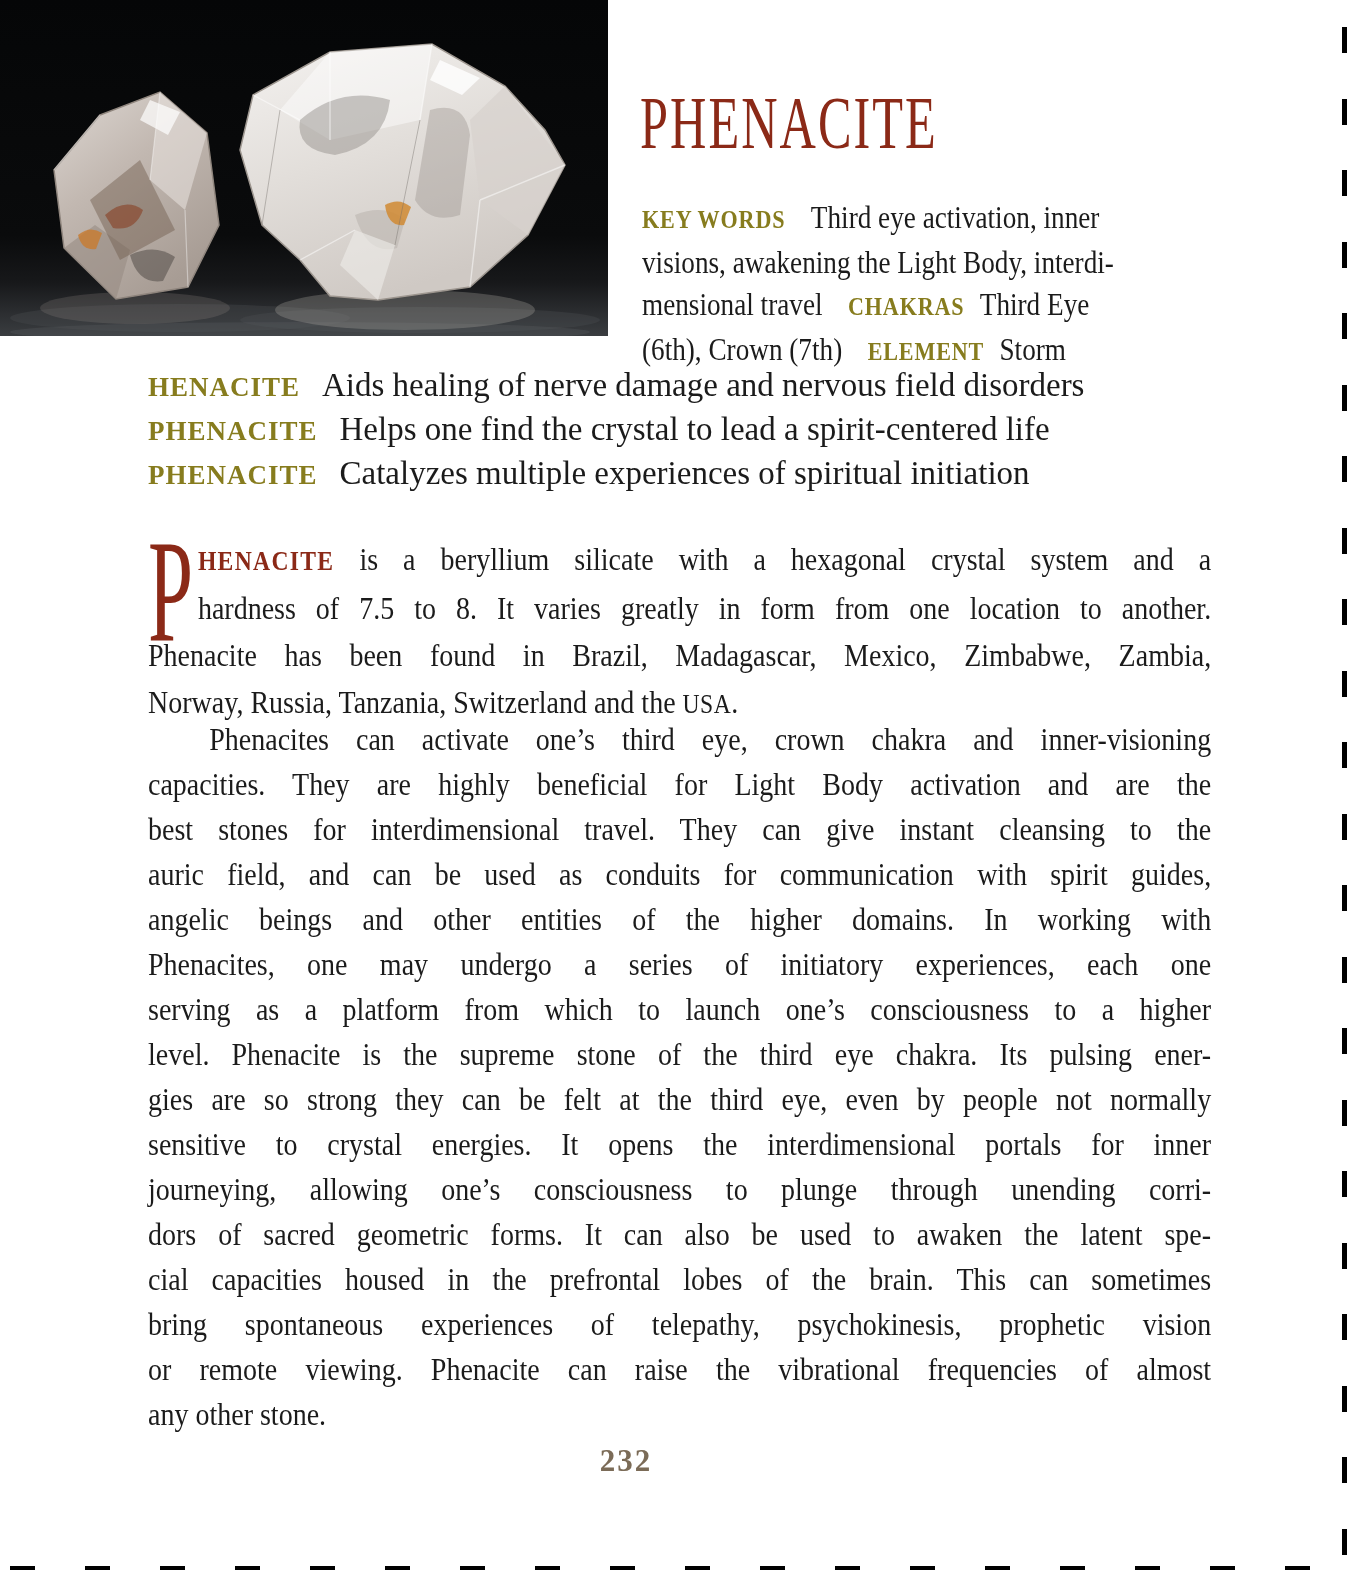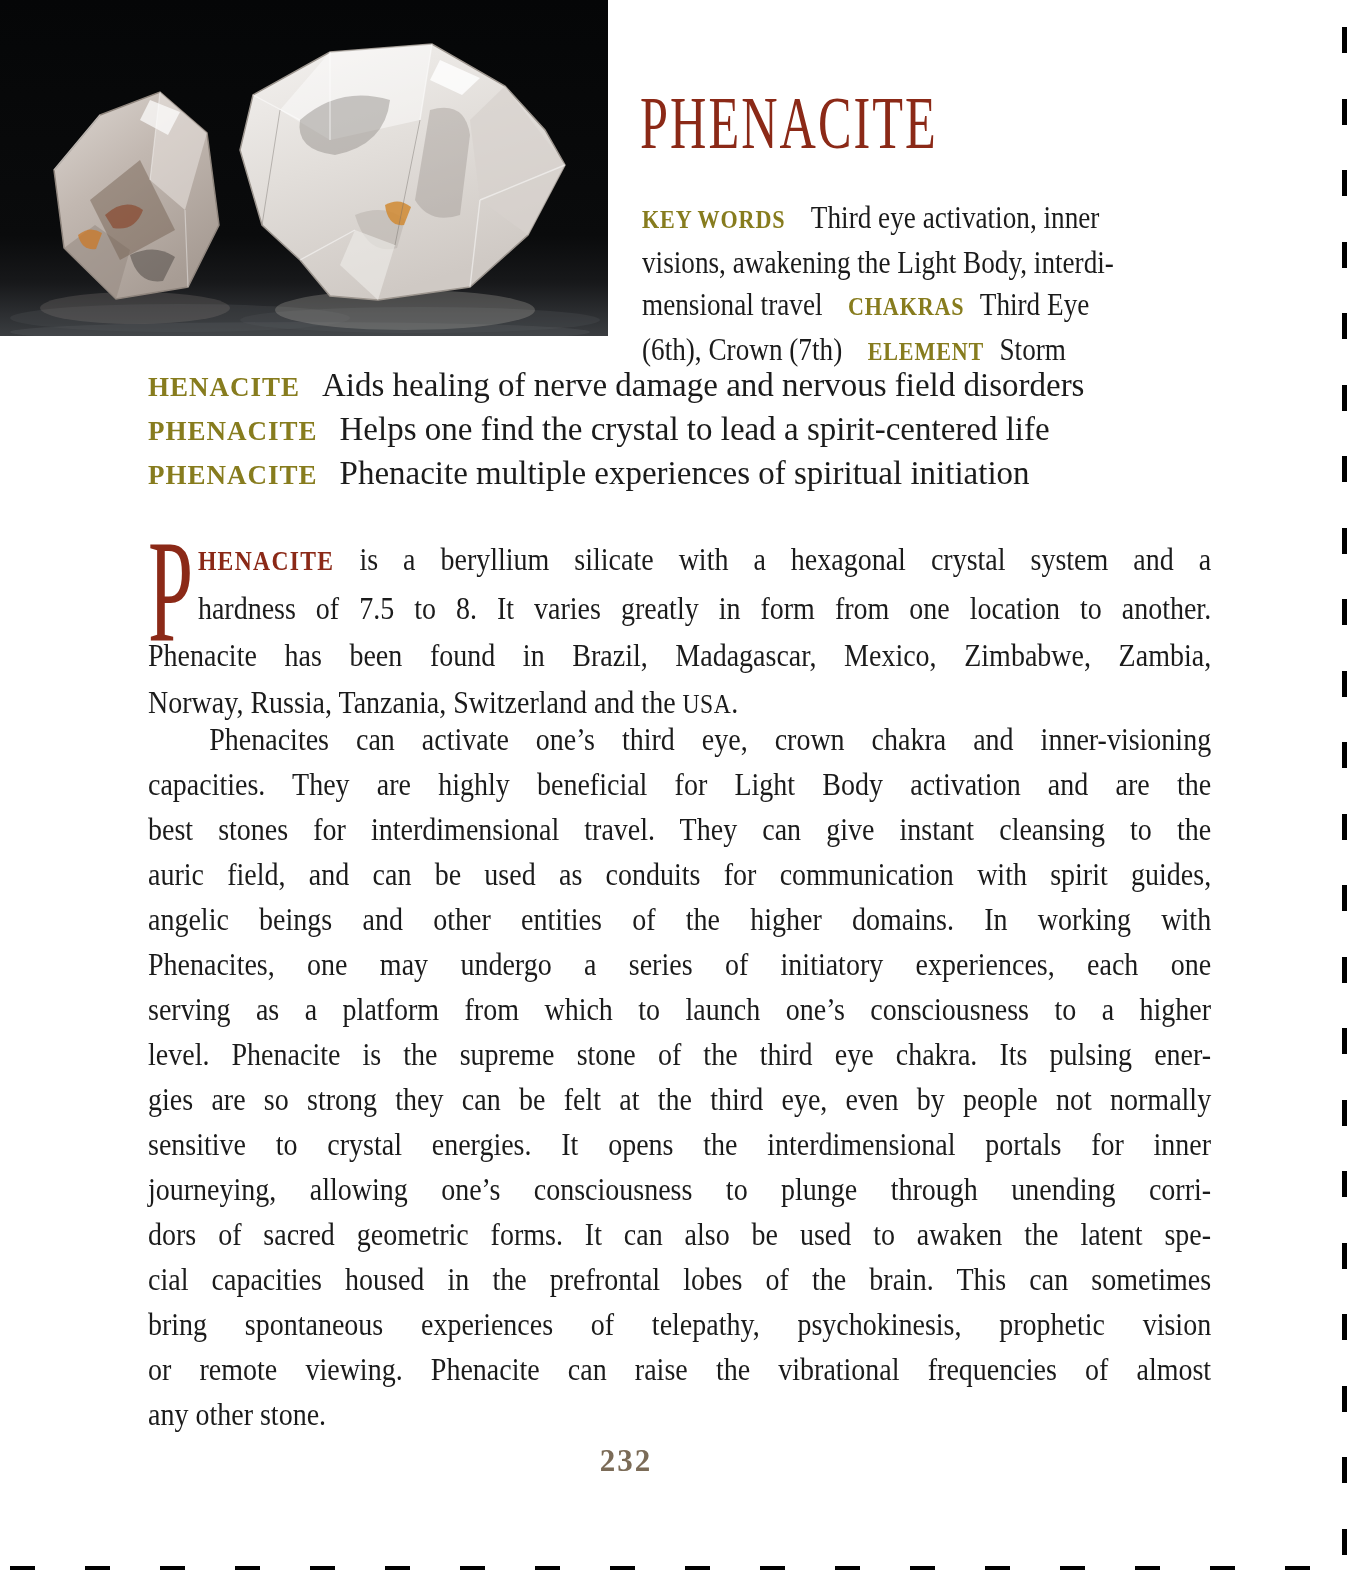--- a/index.html
+++ b/index.html
@@ -145,21 +145,21 @@
 </div>
 
 <div class="attr-block">
   <div>
     <span class="label">HENACITE</span><span>Aids healing of nerve damage and nervous field disorders</span>
   </div>
   <div>
     <span class="label">PHENACITE</span><span>Helps one find the crystal to lead a spirit-centered life</span>
   </div>
   <div>
-    <span class="label">PHENACITE</span><span>Phenacite multiple experiences of spiritual initiation</span>
+    <span class="label">PHENACITE</span><span>Catalyzes multiple experiences of spiritual initiation</span>
   </div>
 </div>
 
 <div class="para1">
   <span class="dropcap">P</span>
   <div class="line indent">
     <span class="red-sc">HENACITE</span><span> is a beryllium silicate with a hexagonal crystal system and a</span>
   </div>
   <div class="line indent">hardness of 7.5 to 8. It varies greatly in form from one location to another.</div>
   <div class="line">Phenacite has been found in Brazil, Madagascar, Mexico, Zimbabwe, Zambia,</div>

